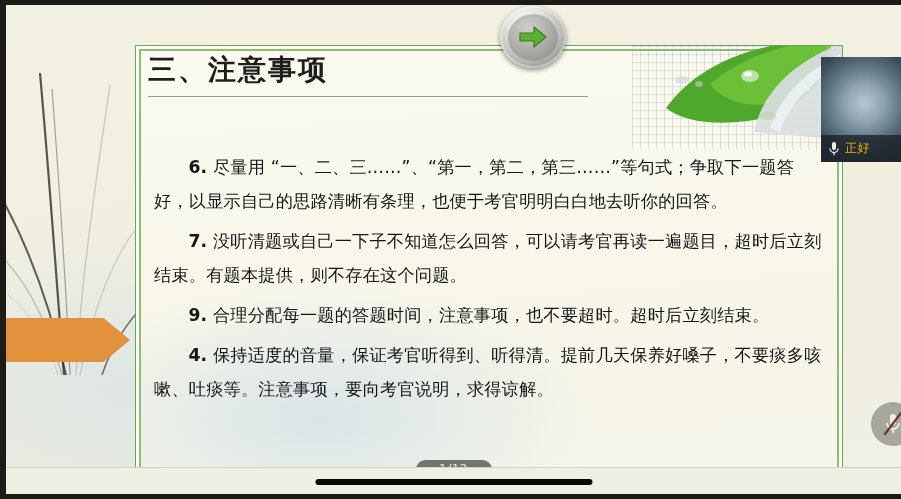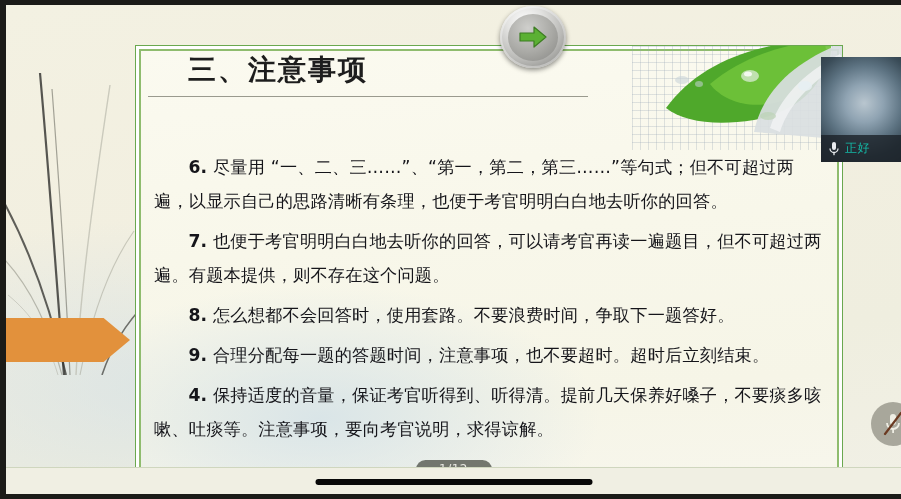--- a/index.html
+++ b/index.html
@@ -95,21 +95,20 @@
   #slide-title {
     position: absolute;
     left: 12px;
     top: 6px;
     font-size: 28px;
     font-weight: 700;
     color: #1d1d1d;
     letter-spacing: 2px;
     line-height: 1.25;
     white-space: nowrap;
-    margin-left: 40px;
   }
   #title-rule {
     position: absolute;
     left: 12px;
     top: 50px;
     width: 440px;
     height: 0;
     border-top: 1px solid #9a9a8e;
   }
 
@@ -196,21 +195,21 @@
     bottom: 0;
     height: 27px;
     background: rgba(28,34,40,0.80);
     display: flex;
     align-items: center;
     gap: 5px;
     padding-left: 7px;
     box-sizing: border-box;
   }
   #participant-name {
-    color: #14b8a6;
+    color: #eab308;
     font-size: 12px;
     letter-spacing: .5px;
   }
 
   
   #mic-mute-button {
     position: absolute;
     right: -14px;
     top: 402px;
     width: 44px;
@@ -281,29 +280,25 @@
         <ellipse cx="24" cy="44" rx="7" ry="4" fill="#c9d4d8" opacity=".6"></ellipse>
         <ellipse cx="41" cy="48" rx="4" ry="3" fill="#c9d4d8" opacity=".55"></ellipse>
       </svg>
 
       <div id="slide-title">三、注意事项</div>
       <div id="title-rule"></div>
 
       <div id="slide-body">
         <p class="body-para">
           <span class="num">6.</span>
-          <span>尽量用 “一、二、三……”、“第一，第二，第三……”等句式；但不可超过两遍，以显示自己的思路清晰有条理，也便于考官明明白白地去听你的回答。</span>
+          <span>尽量用 “一、二、三……”、“第一，第二，第三……”等句式；争取下一题答好，以显示自己的思路清晰有条理，也便于考官明明白白地去听你的回答。</span>
         </p>
         <p class="body-para">
           <span class="num">7.</span>
-          <span>也便于考官明明白白地去听你的回答，可以请考官再读一遍题目，但不可超过两遍。有题本提供，则不存在这个问题。</span>
-        </p>
-        <p class="body-para">
-          <span class="num">8.</span>
-          <span>怎么想都不会回答时，使用套路。不要浪费时间，争取下一题答好。</span>
+          <span>没听清题或自己一下子不知道怎么回答，可以请考官再读一遍题目，超时后立刻结束。有题本提供，则不存在这个问题。</span>
         </p>
         <p class="body-para">
           <span class="num">9.</span>
           <span>合理分配每一题的答题时间，注意事项，也不要超时。超时后立刻结束。</span>
         </p>
         <p class="body-para">
           <span class="num">4.</span>
           <span>保持适度的音量，保证考官听得到、听得清。提前几天保养好嗓子，不要痰多咳嗽、吐痰等。注意事项，要向考官说明，求得谅解。</span>
         </p>
       </div>

